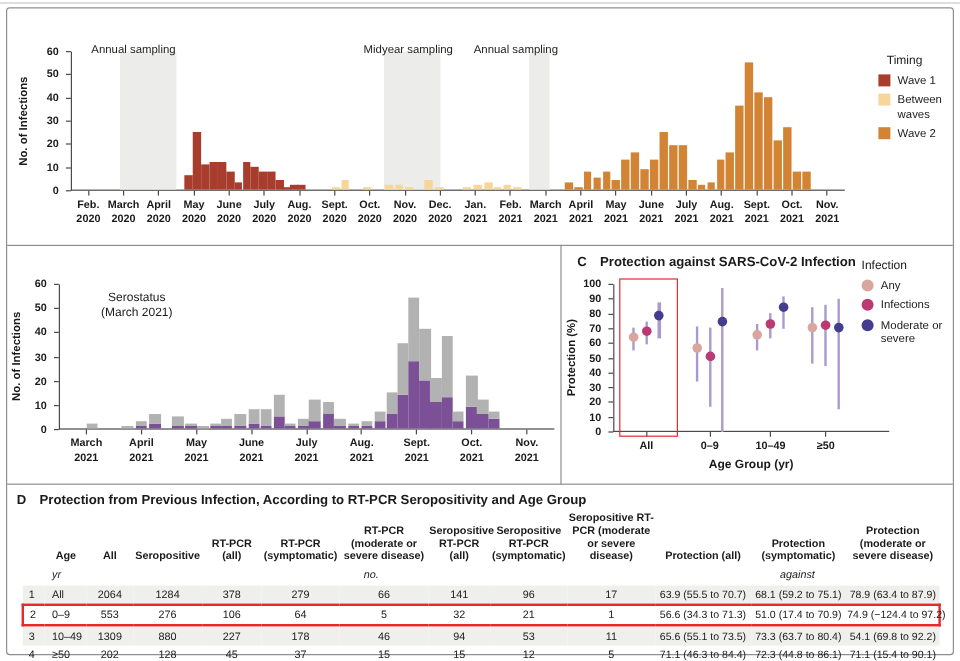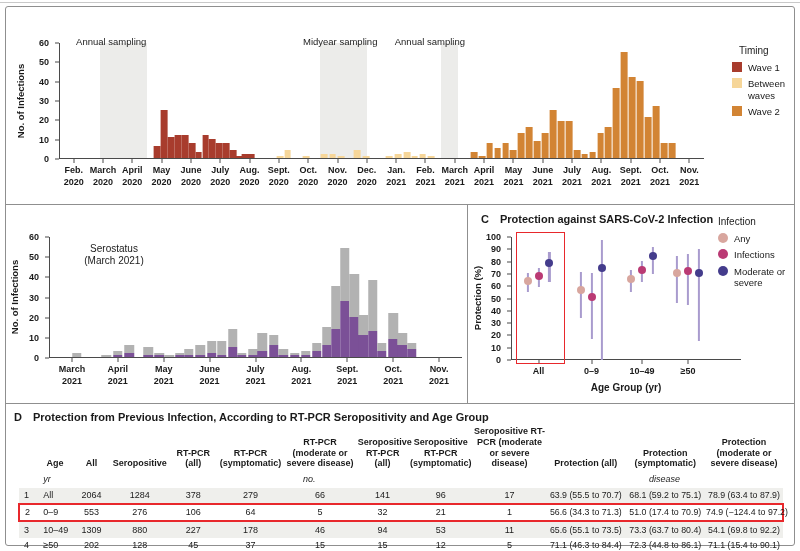--- a/index.html
+++ b/index.html
@@ -434,21 +434,21 @@
             <th>Protection (all)</th>
             <th>Protection (symptomatic)</th>
             <th>Protection (moderate or severe disease)</th>
           </tr>
         </thead>
         <tbody>
           <tr class="units">
             <td></td>
             <td class="u-age">yr</td>
             <td colspan="8">no.</td>
-            <td colspan="3">disease</td>
+            <td colspan="3">against</td>
           </tr>
           <tr class="stripe">
             <td>1</td>
             <td>All</td>
             <td>2064</td>
             <td>1284</td>
             <td>378</td>
             <td>279</td>
             <td>66</td>
             <td>141</td>

